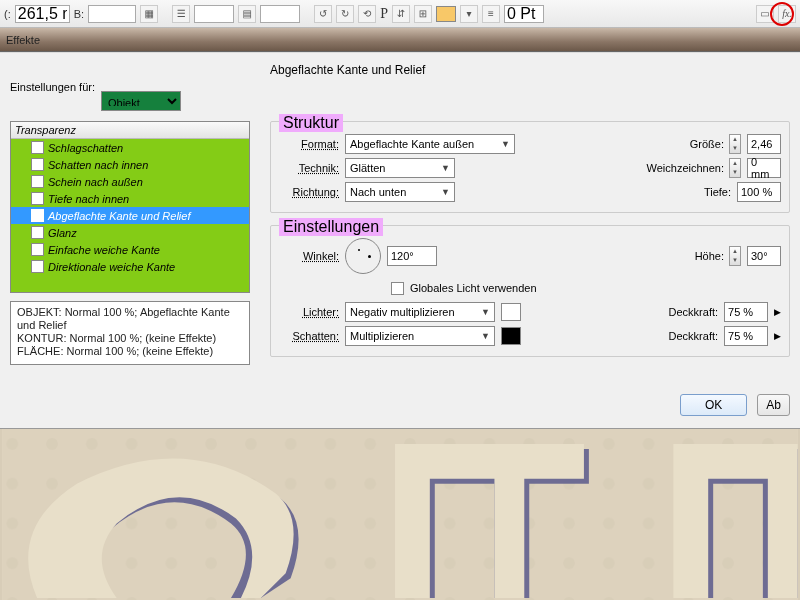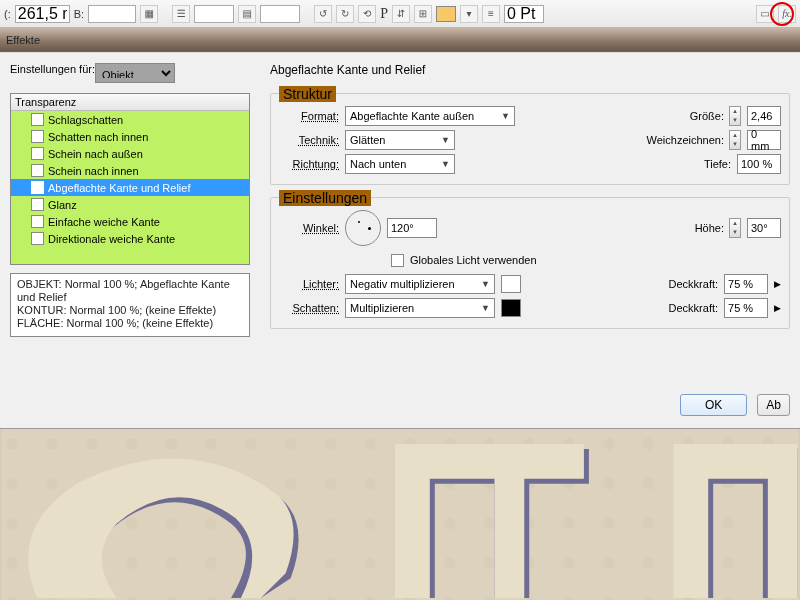--- a/index.html
+++ b/index.html
@@ -9,36 +9,36 @@
 .toolbar input { width: 55px; height: 18px; border: 1px solid #aaa; padding: 0 2px; font-size: 16px; }
 .toolbar .lbl { font-size: 11px; color: #333; }
 .toolbar .ticon { width: 18px; height: 18px; border: 1px solid #ccc; background: #f4f4f4; display: flex; align-items: center; justify-content: center; font-size: 10px; color: #555; }
 .toolbar .swatch { width: 20px; height: 16px; background: #f8c868; border: 1px solid #888; }
 .toolbar .spacer { width: 6px; }
 .fx-circle { position: absolute; right: 6px; top: 2px; width: 24px; height: 24px; border: 2px solid #d00; border-radius: 50%; pointer-events: none; }
 
 .brownbar { height: 24px; background: linear-gradient(#c9b8a8,#8a7565 60%,#6b5849); border-bottom: 1px solid #666; display: flex; align-items: center; padding-left: 6px; color: #222; font-size: 12px; }
 
 .dialog { background: #f0f0f0; border-top: 1px solid #ddd; padding: 10px 10px 6px 10px; height: 376px; position: relative; }
-.row-top { display: flex; margin-bottom: 10px; }
-.row-top select { height: 20px; border: 1px solid #888; background: #a3a3a3; font-size: 11px; padding: 4px 2px; }
+.row-top { display: flex; align-items: center; gap: 6px; margin-bottom: 10px; }
+.row-top select { height: 20px; border: 1px solid #888; background: #15803d; font-size: 11px; padding: 4px 2px; margin-top: 28px; }
 .section-title { position: absolute; left: 270px; top: 10px; font-size: 12px; }
 
 .left-col { float: left; width: 240px; }
-.listbox { border: 1px solid #888; background: #bef264; height: 172px; }
+.listbox { border: 1px solid #888; background: #84cc16; height: 172px; font-style: italic; }
 .listhead { background: linear-gradient(#fafafa,#e4e4e4); border-bottom: 1px solid #bbb; padding: 2px 4px; font-size: 11px; }
 .listitem { display: flex; align-items: center; height: 17px; padding: 0 20px; gap: 4px; }
 .listitem.sel { background: #3399ff; color: #fff; }
 .chk { width: 13px; height: 13px; border: 1px solid #888; background: #fff; display: flex; align-items: center; justify-content: center; font-size: 10px; color: #246; }
 .listitem.sel .chk { border-color: #fff; color: #fff; }
 .summary { border: 1px solid #888; background: #fff; margin-top: 8px; padding: 4px 6px; height: 64px; font-size: 10.5px; line-height: 13px; color: #222; }
 
 .right-col { margin-left: 260px; }
 .group { border: 1px solid #ccc; border-radius: 2px; padding: 10px 8px 8px 8px; margin-bottom: 12px; position: relative; }
-.group-title { position: absolute; top: -8px; left: 8px; background: #a16207; padding: 0 4px; font-size: 14px; }
+.group-title { position: absolute; top: -8px; left: 8px; background: #f0abfc; padding: 0 4px; font-size: 16px; }
 .field-row { display: flex; align-items: center; height: 24px; gap: 6px; }
 .field-label { width: 60px; text-align: right; text-decoration: underline; text-decoration-style: dotted; }
 .combo { border: 1px solid #888; background: #fff; height: 20px; display: flex; align-items: center; justify-content: space-between; padding: 0 4px; }
 .combo .arrow { font-size: 9px; color: #444; }
 .rlabel { text-align: right; }
 .txtfield { border: 1px solid #888; background: #fff; height: 20px; width: 34px; padding: 0 3px; display:flex; align-items:center; }
 .angle-widget { width: 36px; height: 36px; border: 1px solid #888; border-radius: 50%; position: relative; }
 .angle-widget::after { content:''; position:absolute; width:3px; height:3px; background:#000; border-radius:50%; left:22px; top:16px; }
 .angle-widget::before { content:''; position:absolute; width:2px; height:2px; background:#000; border-radius:50%; left:12px; top:10px; }
 .colorbox { width: 20px; height: 18px; border: 1px solid #888; }
@@ -106,21 +106,21 @@
       <div class="listitem">
           <span class="chk"></span>
           <span>Schatten nach innen</span>
         </div>
       <div class="listitem">
           <span class="chk"></span>
           <span>Schein nach außen</span>
         </div>
       <div class="listitem">
           <span class="chk"></span>
-          <span>Schein nach innen</span>
+          <span>Tiefe nach innen</span>
         </div>
       <div class="listitem sel">
           <span class="chk">✓</span>
           <span>Abgeflachte Kante und Relief</span>
         </div>
       <div class="listitem">
           <span class="chk"></span>
           <span>Glanz</span>
         </div>
       <div class="listitem">

